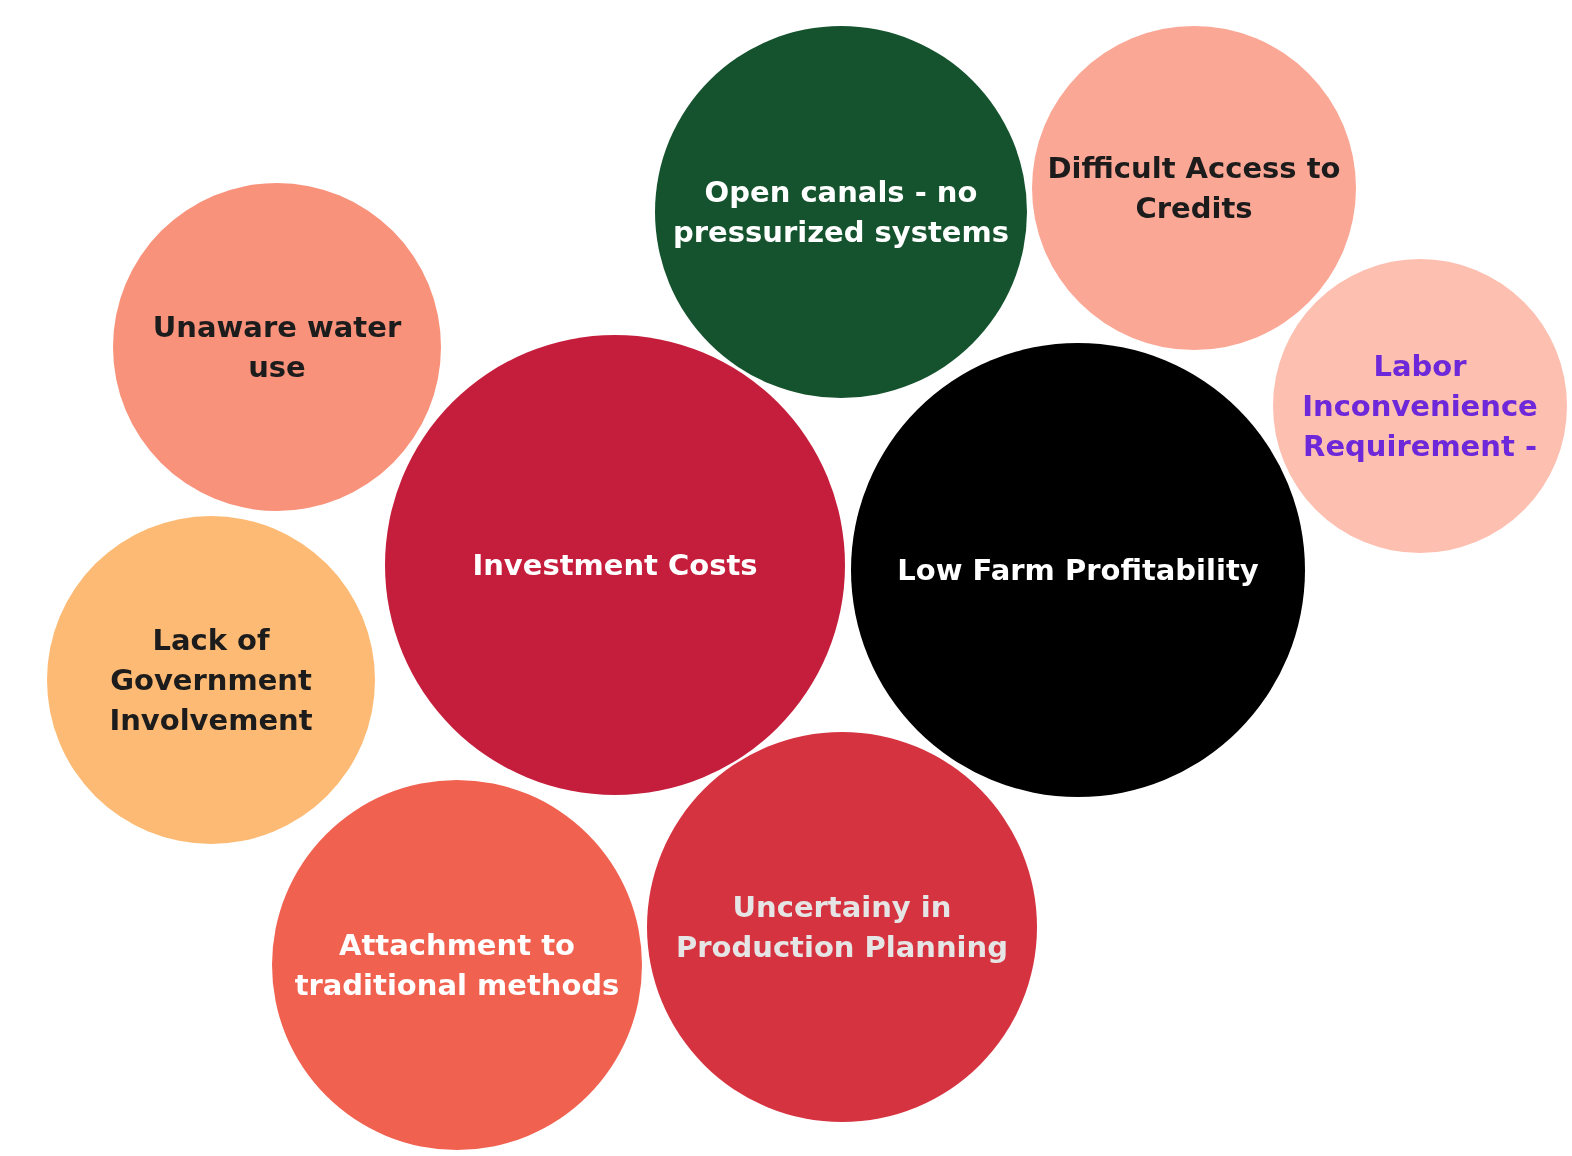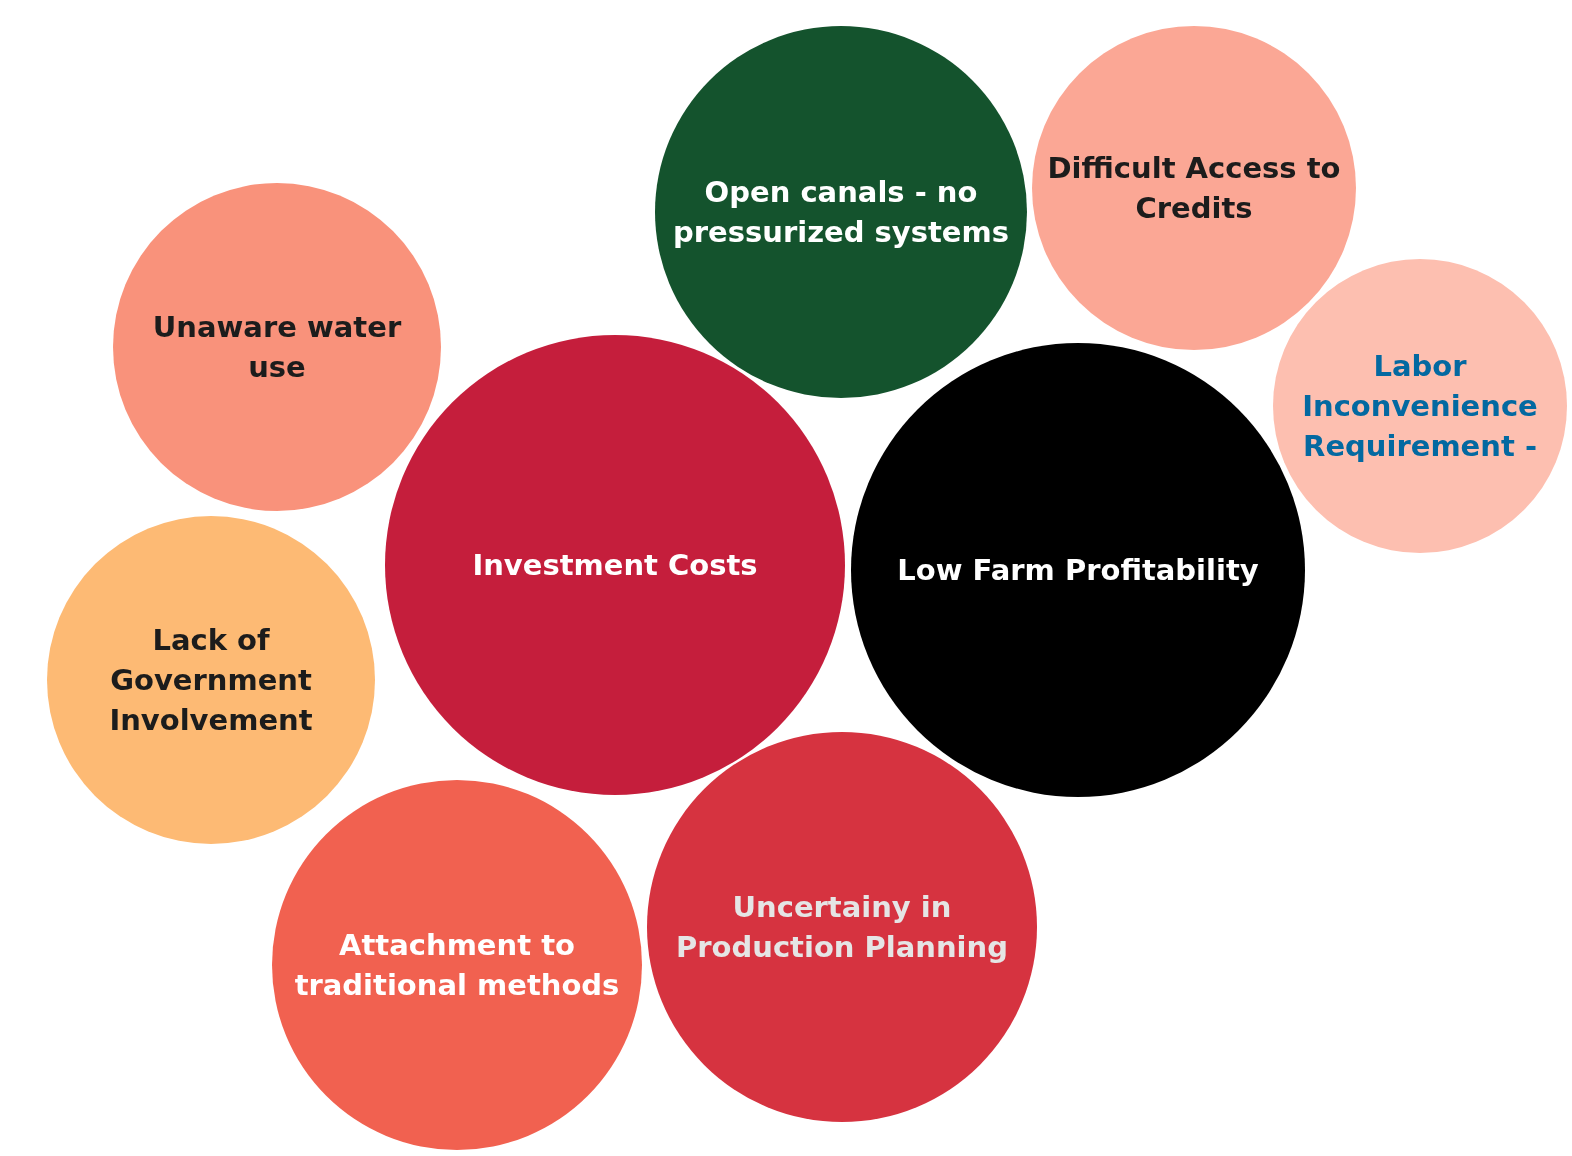--- a/index.html
+++ b/index.html
@@ -52,21 +52,21 @@
         <span class="line">pressurized systems</span>
       </span>
     </div>
     <div class="bubble" style="left: 1032px; top: 26px; width: 324px; height: 324px; background: rgb(251, 167, 149);">
       <span class="bubble-label" style="color: rgb(28, 28, 28);">
         <span class="line">Difficult Access to</span>
         <span class="line">Credits</span>
       </span>
     </div>
     <div class="bubble" style="left: 1273px; top: 259px; width: 294px; height: 294px; background: rgb(253, 191, 176);">
-      <span class="bubble-label" style="color: #0369a1; text-align: center;">
+      <span class="bubble-label" style="color: #6d28d9; text-align: center;">
         <span class="line">Labor</span>
         <span class="line">Inconvenience</span>
         <span class="line">Requirement -</span>
       </span>
     </div>
     <div class="bubble" style="left: 385px; top: 335px; width: 460px; height: 460px; background: rgb(197, 30, 60);">
       <span class="bubble-label" style="color: rgb(255, 255, 255);">
         <span class="line">Investment Costs</span>
       </span>
     </div>

